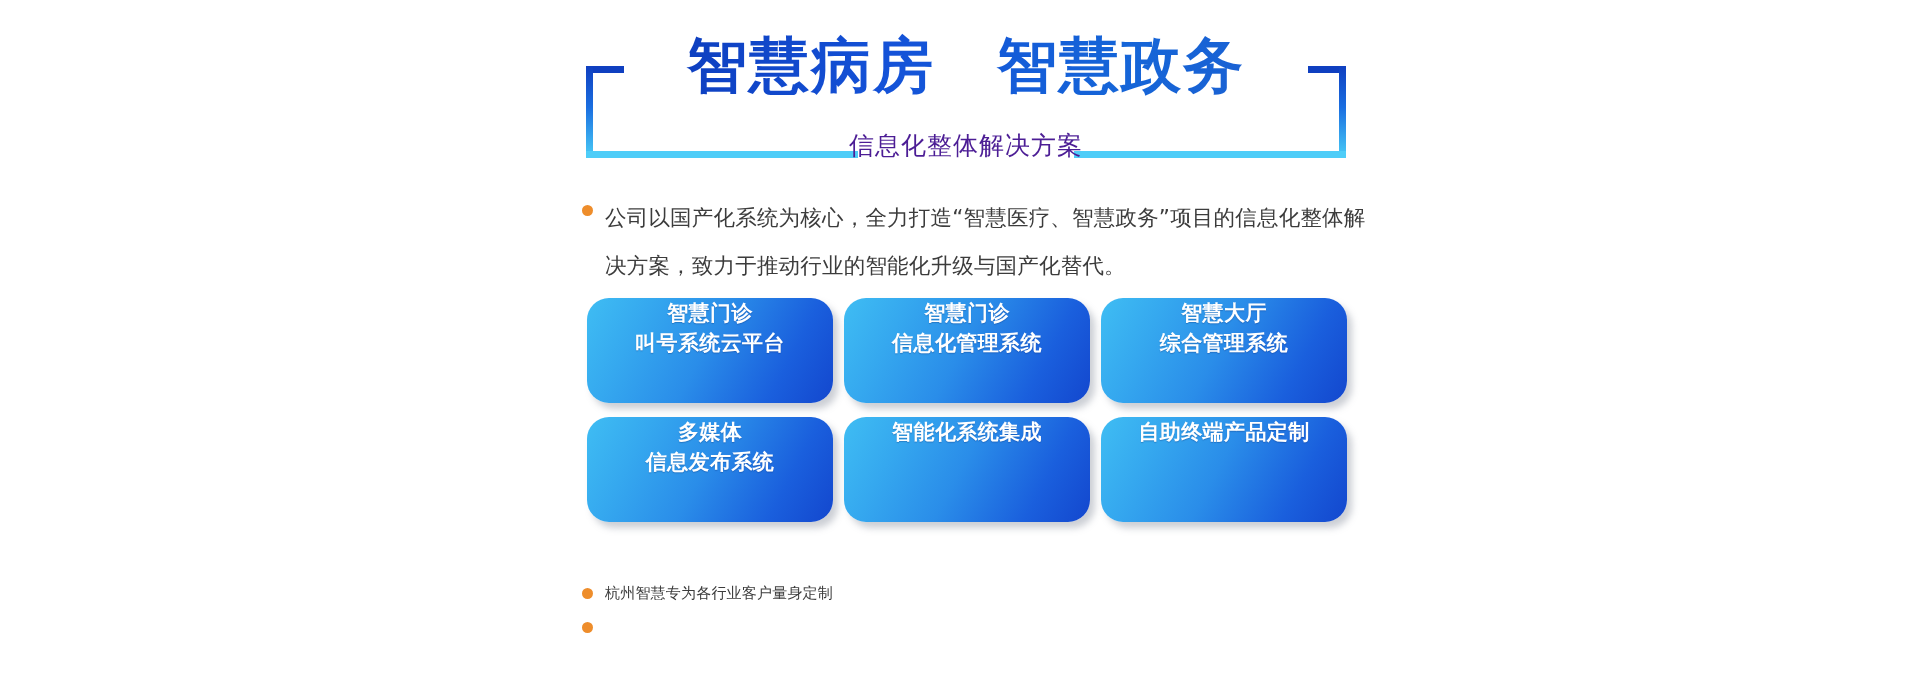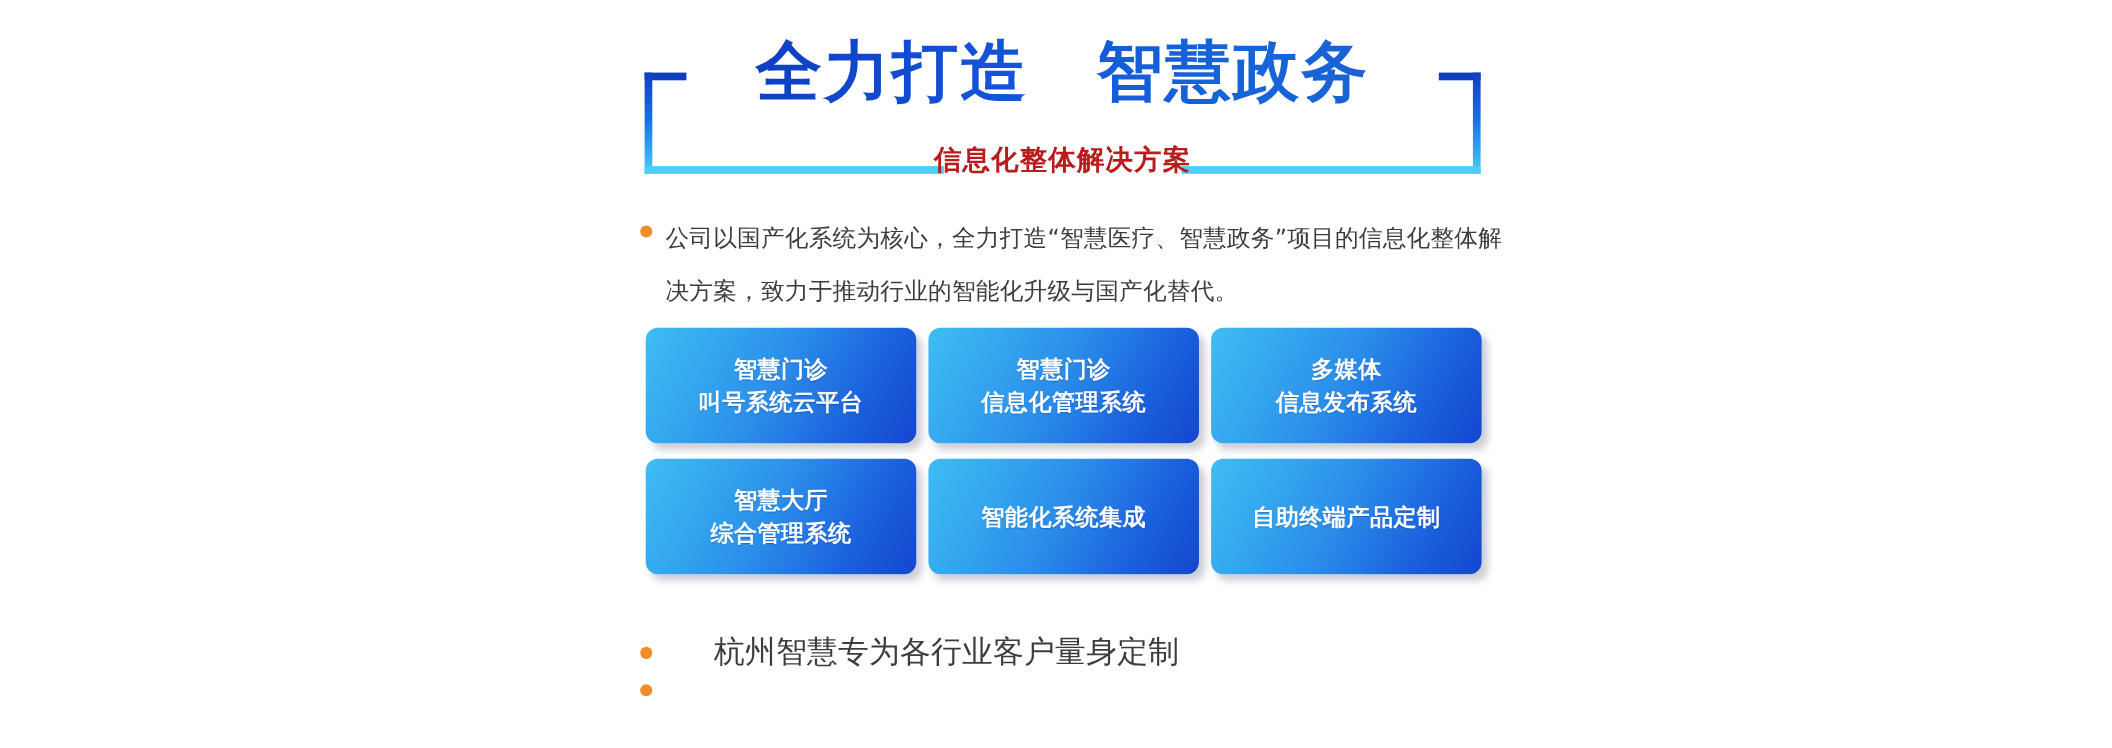--- a/index.html
+++ b/index.html
@@ -88,22 +88,22 @@
   }
 
   .sub-title {
     position: absolute;
     left: 0;
     top: 104px;
     width: 760px;
     text-align: center;
     font-size: 25px;
     line-height: 32px;
-    font-weight: 700;
-    color: #b91c1c;
+    font-weight: 400;
+    color: #4c1d95;
     letter-spacing: 1px;
   }
 
   
   .lead {
     position: absolute;
     left: 582px;
     top: 194px;
     width: 790px;
     display: flex;
@@ -133,30 +133,29 @@
     width: 760px;
     display: flex;
     flex-wrap: wrap;
     gap: 14px 11px;
   }
 
   .card {
     position: relative;
     width: 246px;
     height: 105px;
-    border-radius: 11px;
+    border-radius: 22px;
     background: linear-gradient(118deg,
                 #3fbdf3 0%,
                 #35a8ef 22%,
                 #2a8de9 48%,
                 #1a5fdd 78%,
                 #1347ce 100%);
     box-shadow: 5px 6px 7px rgba(120,130,145,0.38);
     display: flex;
-    align-items: center;
     justify-content: center;
     text-align: center;
   }
   .card .label {
     color: #ffffff;
     font-size: 21px;
     line-height: 30px;
     font-weight: 800;
     letter-spacing: 0.4px;
     white-space: pre-line;
@@ -177,25 +176,24 @@
   }
   .bullet-row .dot {
     flex: 0 0 auto;
     width: 11px;
     height: 11px;
     border-radius: 50%;
     background: #ee8d2b;
     margin-right: 12px;
   }
   .bullet-row .text {
-    font-size: 28px;
+    font-size: 15px;
     line-height: 30px;
     color: #3c3c3c;
     letter-spacing: 0.2px;
-    margin-left: 44px;
   }
 </style>
 </head>
 <body>
 
 <div class="page">
 
   <div class="title-block">
 
     <div class="bracket bracket-left">
@@ -204,46 +202,46 @@
     </div>
 
     <div class="bracket bracket-right">
       <div class="hbar"></div>
       <div class="vbar"></div>
     </div>
 
     <div class="rail rail-left"></div>
     <div class="rail rail-right"></div>
 
-    <h1 class="main-title">全力打造　智慧政务</h1>
+    <h1 class="main-title">智慧病房　智慧政务</h1>
 
     <div class="sub-title">信息化整体解决方案</div>
   </div>
 
   <div class="lead">
     <span class="dot"></span>
     <span class="text">公司以国产化系统为核心，全力打造“智慧医疗、智慧政务”项目的信息化整体解决方案，致力于推动行业的智能化升级与国产化替代。</span>
   </div>
 
   <div class="grid">
     <div class="card">
       <span class="label">智慧门诊
 叫号系统云平台</span>
     </div>
     <div class="card">
       <span class="label">智慧门诊
 信息化管理系统</span>
     </div>
     <div class="card">
+      <span class="label">智慧大厅
+综合管理系统</span>
+    </div>
+    <div class="card">
       <span class="label">多媒体
 信息发布系统</span>
-    </div>
-    <div class="card">
-      <span class="label">智慧大厅
-综合管理系统</span>
     </div>
     <div class="card">
       <span class="label">智能化系统集成</span>
     </div>
     <div class="card">
       <span class="label">自助终端产品定制</span>
     </div>
   </div>
 
   <div class="bullets">

